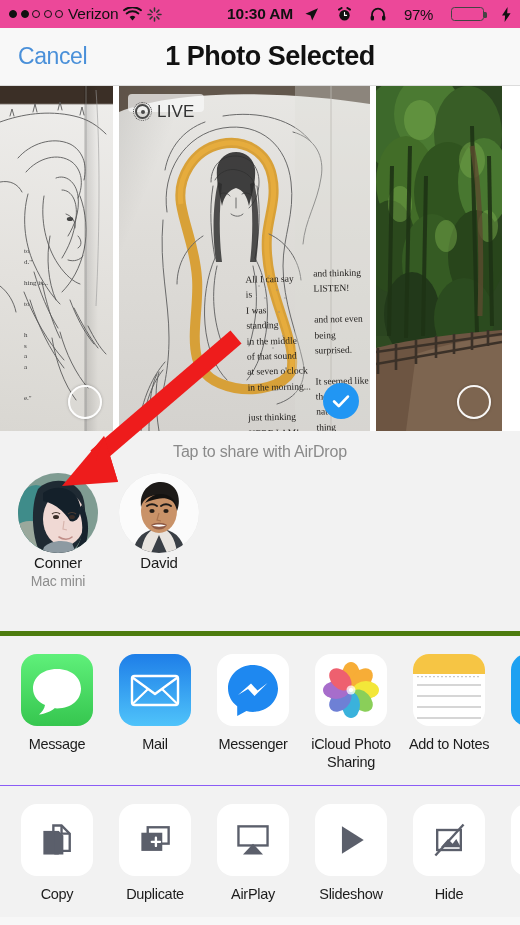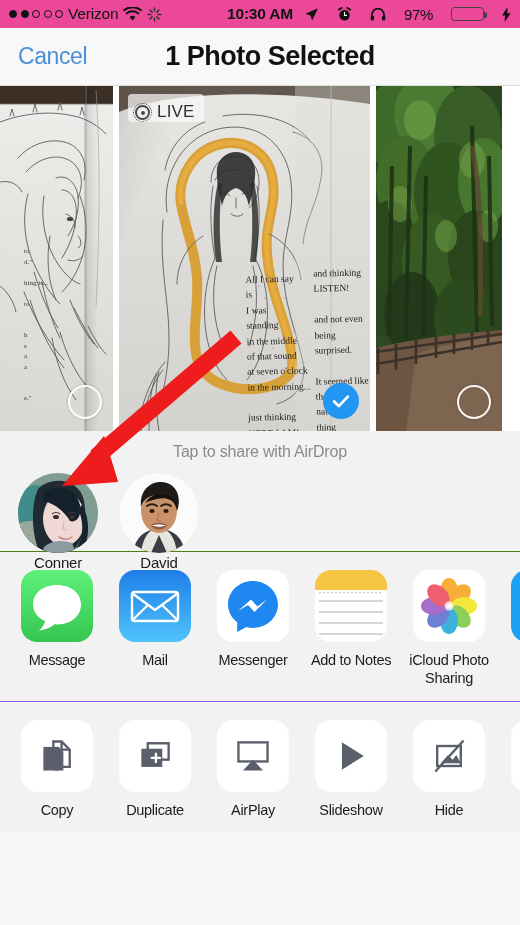--- a/index.html
+++ b/index.html
@@ -83,24 +83,24 @@
   .tiny-text {
     position: absolute; font-family: "Liberation Serif", serif;
     color: #3a3a3a; line-height: 1.5; white-space: pre-line; margin-left: 24px;
   }
 
   
   .sketch-svg { position: absolute; inset: 0; width: 100%; height: 100%; }
 
   
   .live-badge {
-    position: absolute; top: 8px; left: 9px; height: 28px;
-    display: flex; align-items: flex-end; gap: 5px;
+    position: absolute; top: 8px; left: 9px; height: 18px;
+    display: flex; align-items: flex-start; gap: 5px;
     background: rgba(248,248,248,.72); border-radius: 4px;
-    padding: 0 9px 0 5px;
+    padding: 8px 9px 0 5px;
   }
   .live-ico {
     width: 19px; height: 19px; border-radius: 50%;
     border: 1.6px dotted #4a4a4a; display: flex; align-items: center; justify-content: center;
   }
   .live-ico::before {
     content: ""; width: 11px; height: 11px; border-radius: 50%;
     border: 2px solid #4a4a4a; display: block; position: relative;
   }
   .live-ico::after {
@@ -128,22 +128,22 @@
     position: absolute; font-family: "Liberation Serif", serif;
     font-size: 9.5px; color: #23211f; line-height: 1.62; white-space: pre-line;
     transform: rotate(-1.2deg);
   }
   .poem.col1 { left: 128px; top: 186px; }
   .poem.col2 { left: 196px; top: 180px; }
 
   
   .forest { position: absolute; inset: 0; overflow: hidden; }
   .airdrop {
-    background: #f2f2f2; position: relative; height: 121px;
-    border-bottom: 1px solid #4d7c0f;
+    background: #f2f2f2; position: relative; height: 205px;
+    border-bottom: 5px solid #4d7c0f;
   }
   .airdrop-hint {
     text-align: center; font-size: 16px; color: #8a8a8a;
     padding-top: 12px; letter-spacing: -.2px;
   }
   .ad-row { display: flex; padding: 12px 0 0 16px; gap: 17px; }
   .ad-item { width: 84px; text-align: center; }
   .ad-av {
     width: 80px; height: 80px; border-radius: 50%; overflow: hidden;
     position: relative; background: #ddd; margin: 0 auto;
@@ -539,56 +539,56 @@
           <svg viewBox="0 0 72 72" width="72" height="72">
             <path d="M36 11 C22 11 11 21.5 11 34.3 C11 41.6 14.6 48.1 20.2 52.3 L20.2 62 L29.4 57
                      C31.5 57.6 33.7 57.9 36 57.9 C50 57.9 61 47.4 61 34.6 C61 21.8 50 11 36 11 Z" fill="#1e88f0"></path>
             <path d="M21 41 34 29.5 40.5 36.5 50.5 29 37.5 42 31 35 Z" fill="#fff"></path>
           </svg>
         </div>
         <div class="icon-label">Messenger</div>
       </div>
 
       <div class="icon-cell">
-        <div class="icon-box ic-notes">
-          <svg viewBox="0 0 72 72" width="72" height="72">
-            <rect x="0" y="0" width="72" height="20" fill="#f6c544"></rect>
-            <rect x="0" y="20" width="72" height="3" fill="#fff"></rect>
-            <g stroke="#c9c9c9" stroke-width="1.4">
-              <line x1="4" y1="22.6" x2="68" y2="22.6" stroke-dasharray="2 2"></line>
-              <line x1="4" y1="31" x2="68" y2="31"></line>
-              <line x1="4" y1="42" x2="68" y2="42"></line>
-              <line x1="4" y1="53" x2="68" y2="53"></line>
-              <line x1="4" y1="64" x2="68" y2="64"></line>
-            </g>
-          </svg>
-        </div>
-        <div class="icon-label">Add to Notes</div>
-      </div>
-
-      <div class="icon-cell">
         <div class="icon-box ic-icloud">
           <svg viewBox="0 0 72 72" width="72" height="72">
             <g opacity=".88">
               <ellipse cx="36" cy="21" rx="9" ry="13" fill="#f6a21c"></ellipse>
               <ellipse cx="36" cy="21" rx="9" ry="13" fill="#f6a21c" transform="rotate(45 36 36)"></ellipse>
               <ellipse cx="36" cy="21" rx="9" ry="13" fill="#f2e41e" transform="rotate(90 36 36)"></ellipse>
               <ellipse cx="36" cy="21" rx="9" ry="13" fill="#7ac943" transform="rotate(135 36 36)"></ellipse>
               <ellipse cx="36" cy="21" rx="9" ry="13" fill="#1fa8d8" transform="rotate(180 36 36)"></ellipse>
               <ellipse cx="36" cy="21" rx="9" ry="13" fill="#5b6fd0" transform="rotate(225 36 36)"></ellipse>
               <ellipse cx="36" cy="21" rx="9" ry="13" fill="#9b59c4" transform="rotate(270 36 36)"></ellipse>
               <ellipse cx="36" cy="21" rx="9" ry="13" fill="#ec4b5c" transform="rotate(315 36 36)"></ellipse>
             </g>
             <circle cx="36" cy="36" r="4.5" fill="#fff" opacity=".75"></circle>
           </svg>
         </div>
         <div class="icon-label">iCloud Photo Sharing</div>
       </div>
 
       <div class="icon-cell">
+        <div class="icon-box ic-notes">
+          <svg viewBox="0 0 72 72" width="72" height="72">
+            <rect x="0" y="0" width="72" height="20" fill="#f6c544"></rect>
+            <rect x="0" y="20" width="72" height="3" fill="#fff"></rect>
+            <g stroke="#c9c9c9" stroke-width="1.4">
+              <line x1="4" y1="22.6" x2="68" y2="22.6" stroke-dasharray="2 2"></line>
+              <line x1="4" y1="31" x2="68" y2="31"></line>
+              <line x1="4" y1="42" x2="68" y2="42"></line>
+              <line x1="4" y1="53" x2="68" y2="53"></line>
+              <line x1="4" y1="64" x2="68" y2="64"></line>
+            </g>
+          </svg>
+        </div>
+        <div class="icon-label">Add to Notes</div>
+      </div>
+
+      <div class="icon-cell">
         <div class="icon-box ic-blue"></div>
         <div class="icon-label"></div>
       </div>
     </div>
   </div>
 
   <div class="row-sec" style="border-bottom:none;">
     <div class="icon-row">
 
       <div class="icon-cell">

